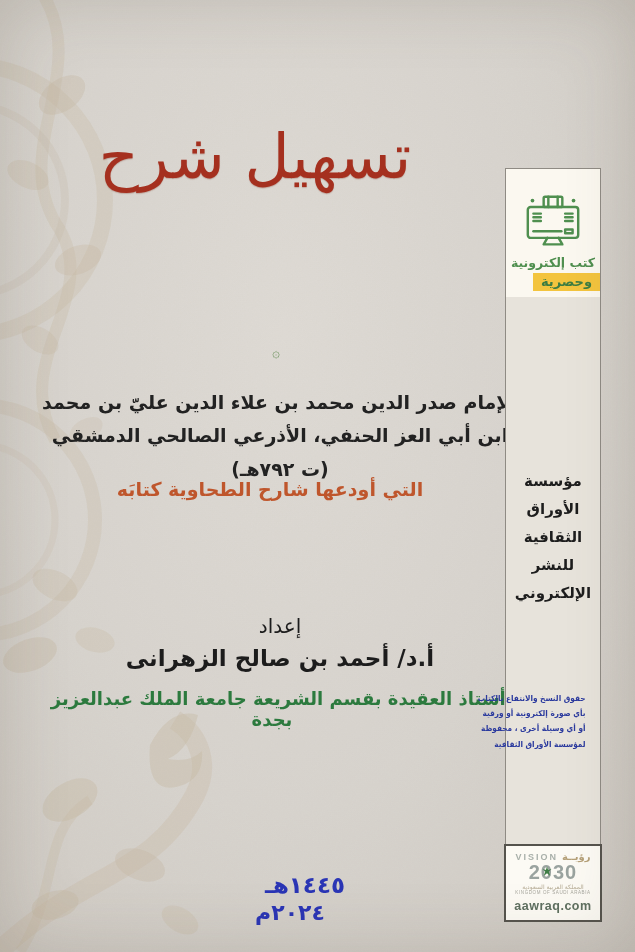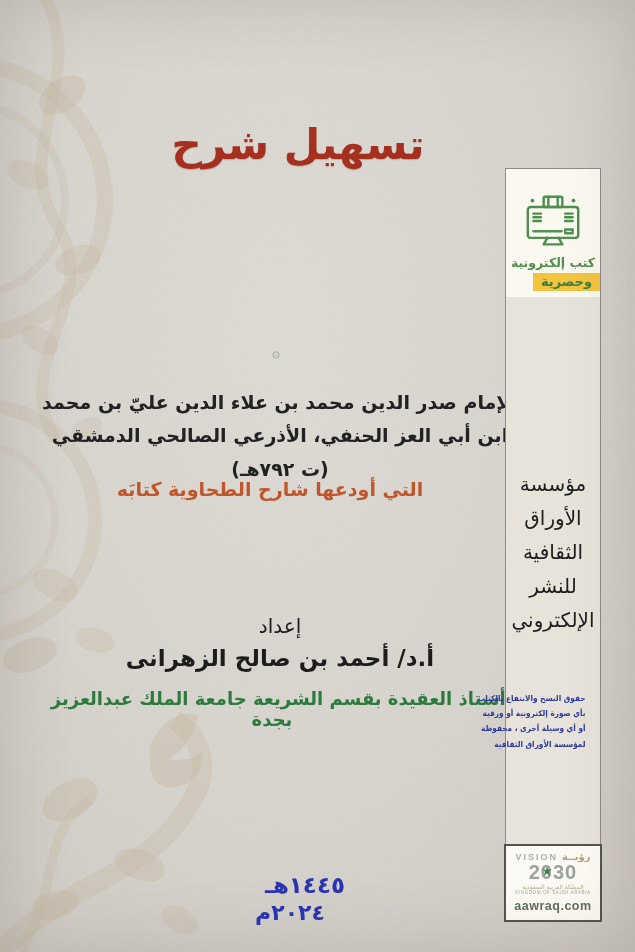--- a/index.html
+++ b/index.html
@@ -18,24 +18,23 @@
     position:absolute; inset:0; z-index:6; pointer-events:none;
     box-shadow: inset 0 0 70px rgba(88,78,66,.20);
   }
   svg.ornament { position:absolute; left:0; top:0; z-index:0; pointer-events:none; }
   svg.noise { position:absolute; inset:0; z-index:1; pointer-events:none; opacity:.55; }
 
   .ctext { position:absolute; z-index:2; text-align:center; }
 
   .series {
     top:120px; left:0; width:510px;
-    font-size:42px; font-weight:700;
+    font-size:62px; font-weight:400;
     color:var(--red,#a5301f);
     text-shadow:0 1px 1px rgba(120,40,20,.25);
-    margin-left:43px;
   }
   .main-title {
     top:236px; left:5px; width:510px;
     font-size:52px; font-weight:bold; line-height:1.25;
     white-space:nowrap;
     color:var(--title-blue,#2a6285);
     text-shadow:0 1px 1px rgba(20,60,90,.35);
   }
   .seal {
     position:absolute; z-index:2; top:344px; left:272px;
@@ -76,21 +75,21 @@
   }
   .badge-l1 { font-size:12.5px; font-weight:bold; color:var(--badge-green,#4f8f4f); margin-top:1px; }
   .badge-l2 {
     display:inline-block; margin-top:3px; padding:1px 8px 2px;
     background:var(--badge-yellow,#f3c43e); color:#3e7d42;
     font-size:13px; font-weight:bold;margin-left:33px;
   }
   .awraq { position:absolute; top:152px; left:0; right:0; text-align:center; }
   .awraq-caption { font-size:10px; color:var(--tan,#b49e7c); margin-top:2px; }
   .org { position:absolute; top:303px; left:0; right:0; text-align:center; color:#1d1d1d; }
-  .org div { font-size:20px; font-weight:normal; margin-bottom:10px;text-align:center; }
+  .org div { font-size:15px; font-weight:bold; margin-bottom:10px;text-align:center; }
   .copyright {
     position:absolute; top:522px; left:0; right:12px; text-align:left;
     color:var(--copy-blue,#2b3a9e);
     padding-left:20px;
   }
   .copyright div {
     font-size:8px; font-weight:bold; line-height:1.9;
     white-space:nowrap; transform:scaleX(.92); transform-origin:center;
   }
   .bottombox {

